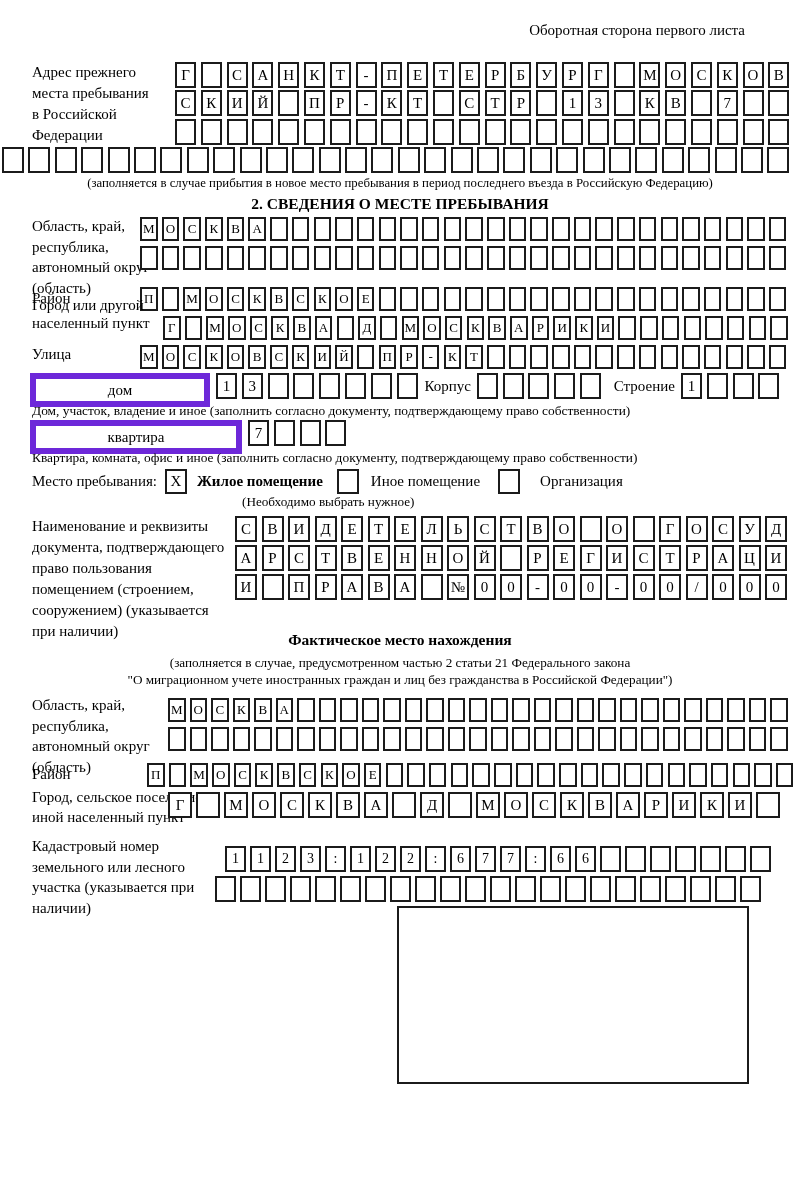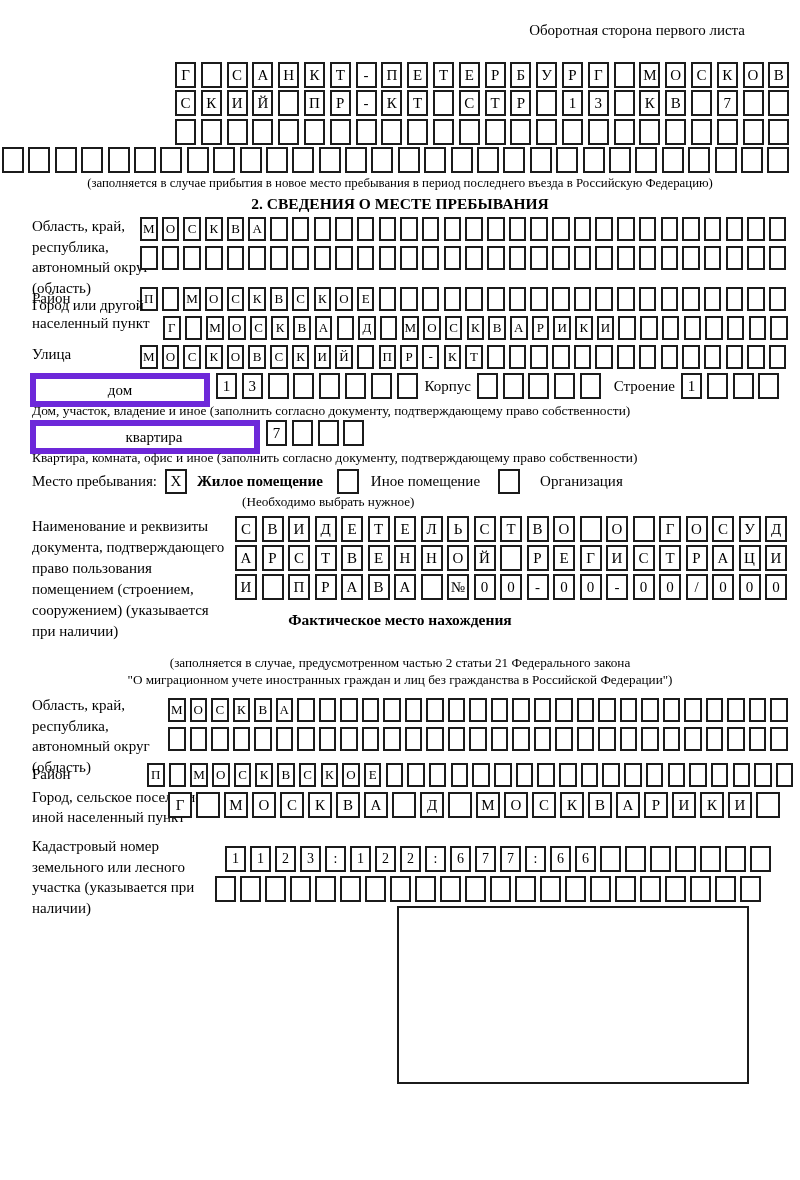--- a/index.html
+++ b/index.html
@@ -47,36 +47,36 @@
   #street-label{left:32px;top:344px;}
   #street-row{left:140px;top:345px;}
   #house-row{left:30px;top:373px;}
   #house-rect{width:168px;margin-right:6px;}
   #house-boxes{margin-right:2px;}
   #korpus-label{font-size:15px;line-height:26px;margin-right:6px;}
   #korpus-boxes{margin-right:8px;}
   #stroenie-label{font-size:15px;line-height:26px;margin-right:6px;}
   #house-note{left:32px;top:403px;font-size:13.4px;}
   #apt-row{left:30px;top:420px;}
-  #apt-rect{width:200px;margin-right:6px;padding-left:18px;}
+  #apt-rect{width:200px;margin-right:6px;}
   #apt-note{left:32px;top:450px;font-size:13.4px;}
   #stay-row{left:32px;top:469px;align-items:center;}
   #stay-label{font-size:15px;margin-right:8px;}
   #stay-opt1{margin-right:10px;font-weight:bold;}
   #stay-cbx2{margin-left:4px;}
   #stay-opt2{margin-left:12px;}
   #stay-cbx3{margin-left:18px;}
   #stay-opt3{margin-left:20px;}
   .opt-label{font-size:15px;}
   #stay-note{left:242px;top:494px;font-size:13.2px;}
   #doc-label{left:32px;top:516px;width:202px;}
   #doc-r1{left:235px;top:516px;}
   #doc-r2{left:235px;top:545px;}
   #doc-r3{left:235px;top:574px;}
-  #fact-title{top:611px;font-size:15.5px;}
+  #fact-title{top:631px;font-size:15.5px;}
   #fact-n1{top:655px;font-size:13.2px;}
   #fact-n2{top:672px;font-size:13.2px;}
   #region2-label{left:32px;top:695px;width:150px;line-height:20.5px;}
   #region2-r1{left:168px;top:698px;}
   #region2-r2{left:168px;top:727px;}
   #district2-label{left:32px;top:764px;}
   #district2-row{left:147px;top:763px;}
   #city2-label{left:32px;top:787px;width:200px;line-height:20px;}
   #city2-row{left:168px;top:792px;}
   #cad-label{left:32px;top:836px;width:172px;line-height:20.5px;}
@@ -85,20 +85,21 @@
   #mark-box{left:397px;top:906px;width:348px;height:174px;border:2px solid #1b1b1b;background:#fff;}
   #mark-note{left:394px;top:1089px;width:360px;text-align:center;font-size:13.3px;line-height:18.5px;}
 </style>
 </head>
 <body>
 
 <div id="page">
 
   <div id="header-note" class="abs lbl">Оборотная сторона первого листа</div>
 
+  <div id="prev-label" class="abs lbl">Адрес прежнего места пребывания в Российской Федерации</div>
   <div id="prev-r1" class="boxrow lg">
       <span>Г</span>
       <span></span>
       <span>С</span>
       <span>А</span>
       <span>Н</span>
       <span>К</span>
       <span>Т</span>
       <span>-</span>
       <span>П</span>

